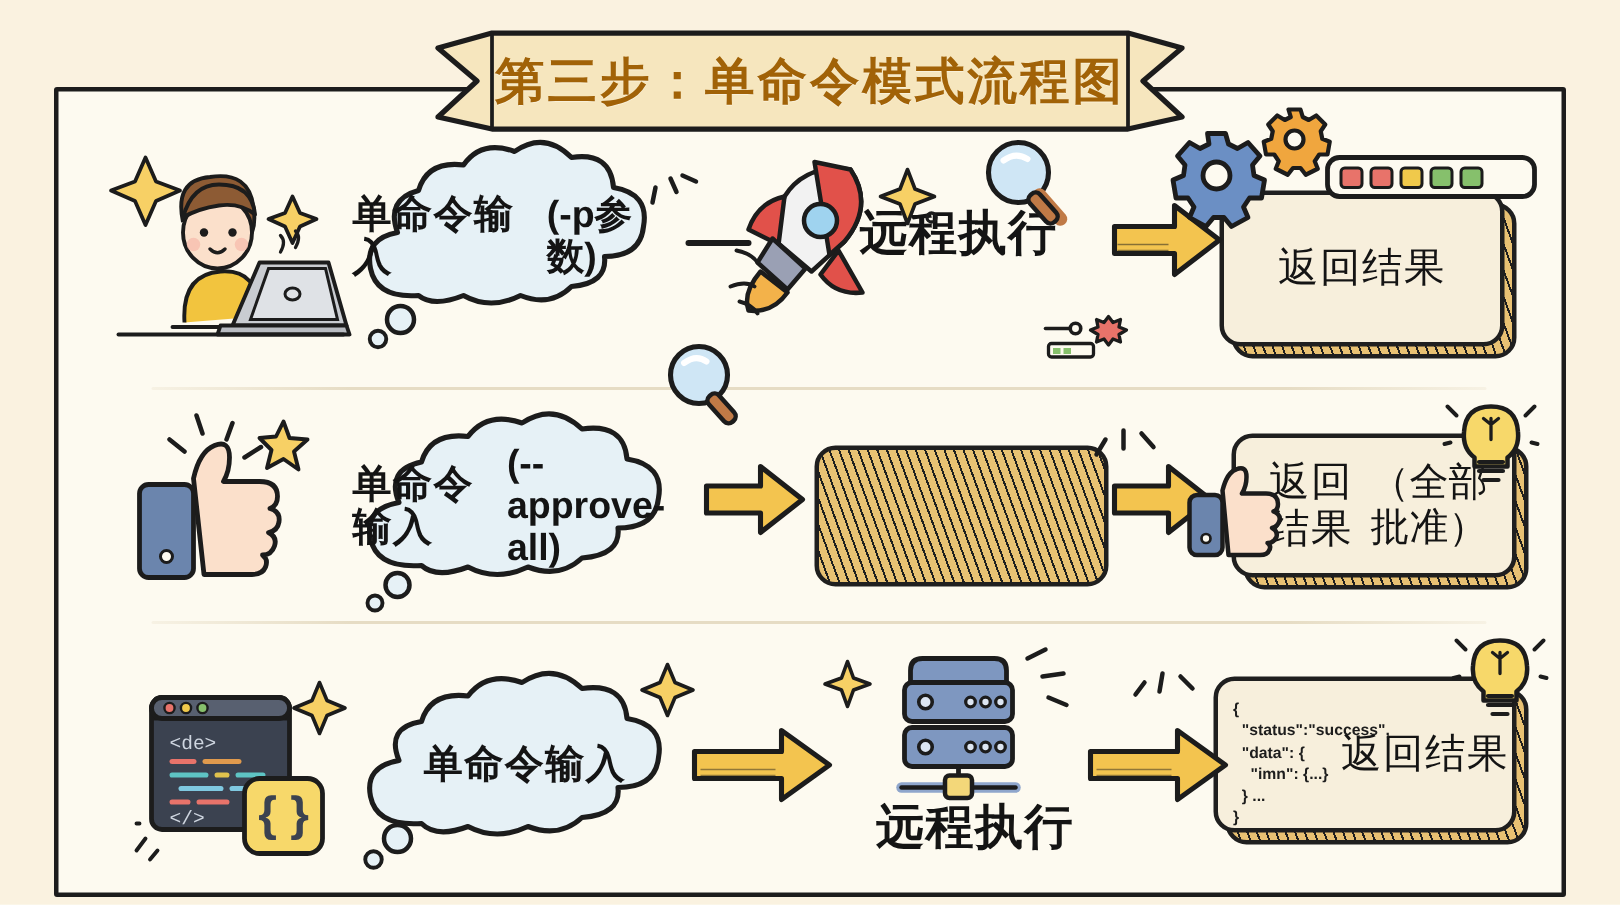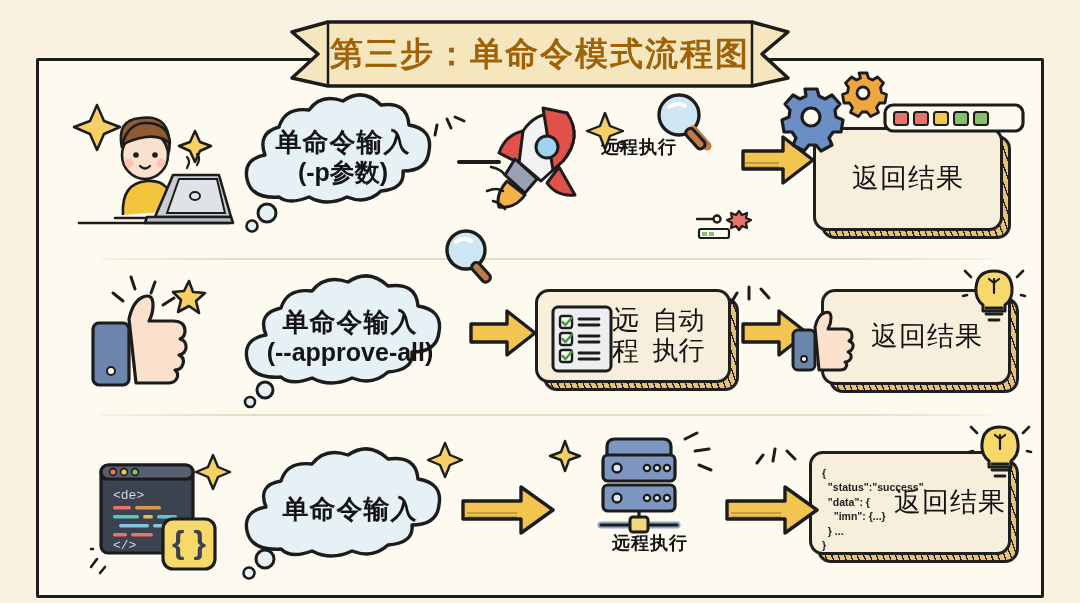--- a/index.html
+++ b/index.html
@@ -41,21 +41,21 @@
     position: absolute; left: 62px; width: 890px; height: 2px;
     background: linear-gradient(to right, rgba(222,208,178,.2), #e6dcc4 15%, #e6dcc4 85%, rgba(222,208,178,.2));
     border-radius: 2px;
   }
   #div1 { top: 197px; }
   #div2 { top: 353px; }
   
   .cloud { position: absolute; }
   .cloud-text {
     position: absolute; left: 0; top: 0; width: 100%; height: 100%;
-    display: flex; flex-direction: column; align-items: center; justify-content: center;
+    display: flex; flex-direction: row; align-items: center; justify-content: center;
     font-weight: bold; color: #141414; z-index: 5; line-height: 1.12;
     pointer-events: none;
   }
   .cloud-text .l1 { font-size: 26px; letter-spacing: 1px; }
   .cloud-text .l2 { font-size: 25px; letter-spacing: 0px; }
   
   .rbox {
     position: absolute;
     background: #f7efdc;
     border: 3.5px solid #1f1f1f;
@@ -74,21 +74,21 @@
     width: 100%; height: 100%;
     display: flex; flex-direction: row; align-items: center; justify-content: center;
     font-weight: normal; color: #141414; line-height: 1.15;
   }
   .rbox-text .l1 { font-size: 27px; letter-spacing: 1px; }
   .rbox-text .l2 { font-size: 26px; }
   .lbl {
     position: absolute; font-weight: bold; color: #141414;
     line-height: 1.15; text-align: center;
   }
-  .lbl .l1 { font-size: 18px; letter-spacing: 1px; display: block; }
+  .lbl .l1 { font-size: 32px; letter-spacing: 1px; display: block; }
   .lbl .l2 { font-size: 26px; display: block; }
   
   .jsonbox {
     position: absolute;
     font-family: "Liberation Sans", "DejaVu Sans", sans-serif;
     font-size: 10.5px; font-weight: bold; color: #1d1d1d;
     line-height: 1.38; white-space: pre; z-index: 6;
   }
   svg { display: block; overflow: visible; }
   .ico { position: absolute; z-index: 6; }
@@ -263,36 +263,20 @@
       <circle cx="27" cy="25" r="19" fill="#cfe6f5" stroke="#1c1c1c" stroke-width="3.4"></circle>
       <path d="M17 17 q8-6 15-1" fill="none" stroke="#fff" stroke-width="4" stroke-linecap="round"></path>
       <rect x="38" y="36" width="9" height="23" rx="4" transform="rotate(-42 42 48)" fill="#c07a46" stroke="#1c1c1c" stroke-width="3"></rect>
     </svg>
 
     <svg class="ico" style="left:428px; top:48px;" width="72" height="54" viewBox="0 0 72 54">
       <path d="M4 17 L40 17 L40 4 L68 26 L40 48 L40 35 L4 35 Z" fill="#f3c44f" stroke="#1c1c1c" stroke-width="3.4" stroke-linejoin="round"></path>
     </svg>
 
     <div class="rbox-shadow" style="left:504px; top:38px; width:196px; height:94px;"></div>
-    <div class="rbox" style="left:496px; top:30px; width:196px; height:94px;">
-      <svg class="ico" style="left:12px; top:12px;" width="64" height="70" viewBox="0 0 64 70">
-        <rect x="3" y="3" width="58" height="64" rx="5" fill="#eceef0" stroke="#1c1c1c" stroke-width="3"></rect>
-        <rect x="10" y="12" width="12" height="12" rx="2.5" fill="#fff" stroke="#1c1c1c" stroke-width="2.4"></rect>
-        <path d="M12.5 18 l3 3 6-7" fill="none" stroke="#4e9a48" stroke-width="2.6" stroke-linecap="round" stroke-linejoin="round"></path>
-        <rect x="10" y="29" width="12" height="12" rx="2.5" fill="#fff" stroke="#1c1c1c" stroke-width="2.4"></rect>
-        <path d="M12.5 35 l3 3 6-7" fill="none" stroke="#4e9a48" stroke-width="2.6" stroke-linecap="round" stroke-linejoin="round"></path>
-        <rect x="10" y="46" width="12" height="12" rx="2.5" fill="#fff" stroke="#1c1c1c" stroke-width="2.4"></rect>
-        <path d="M12.5 52 l3 3 6-7" fill="none" stroke="#4e9a48" stroke-width="2.6" stroke-linecap="round" stroke-linejoin="round"></path>
-        <path d="M29 15 l20 0 M29 21 l20 0 M29 32 l20 0 M29 38 l20 0 M29 49 l20 0 M29 55 l20 0" stroke="#1c1c1c" stroke-width="2.8" stroke-linecap="round"></path>
-      </svg>
-      <div class="rbox-text" style="padding-left:74px;">
-        <div class="l1">远程</div>
-        <div class="l2">自动执行</div>
-      </div>
-    </div>
 
     <svg class="ico" style="left:688px; top:6px;" width="44" height="40" viewBox="0 0 44 40">
       <path d="M10 28 l-6 10 M22 22 l0 12 M34 24 l8 9" fill="none" stroke="#1c1c1c" stroke-width="3" stroke-linecap="round"></path>
     </svg>
 
     <svg class="ico" style="left:700px; top:48px;" width="72" height="54" viewBox="0 0 72 54">
       <path d="M4 17 L40 17 L40 4 L68 26 L40 48 L40 35 L4 35 Z" fill="#f3c44f" stroke="#1c1c1c" stroke-width="3.4" stroke-linejoin="round"></path>
     </svg>
 
     <svg class="ico" style="left:924px; top:2px;" width="62" height="68" viewBox="0 0 62 68">
@@ -300,20 +284,21 @@
       <path d="M23 47 l16 0 M23 53 l16 0" stroke="#1c1c1c" stroke-width="2.8" stroke-linecap="round"></path>
       <path d="M26 59 l10 0" stroke="#1c1c1c" stroke-width="2.8" stroke-linecap="round"></path>
       <path d="M31 18 l0 14 M31 22 l-5-4 M31 22 l5-4" fill="none" stroke="#1c1c1c" stroke-width="2.2" stroke-linecap="round"></path>
       <path d="M8 16 l-6-6 M54 16 l6-6 M4 34 l-4 1 M58 34 l4 1" fill="none" stroke="#1c1c1c" stroke-width="2.6" stroke-linecap="round"></path>
     </svg>
 
     <div class="rbox-shadow" style="left:790px; top:38px; width:190px; height:96px;"></div>
     <div class="rbox" style="left:782px; top:30px; width:190px; height:96px;">
       <div class="rbox-text" style="padding-left:22px;">
         <div class="l1">返回结果</div>
+        <div class="l2">（全部批准）</div>
       </div>
     </div>
 
     <svg class="ico" style="left:746px; top:48px;" width="72" height="66" viewBox="0 0 72 66">
       <path d="M30 20 q3-12 9-14 q7-3 7 5 q0 6 -3 11 l16 0 q8 0 8 7 q0 4 -3 5 q5 2 4 6 q-1 4 -5 5 q4 2 3 6 q-2 4 -6 4 q3 2 1 5 q-1 3 -6 3 l-21 0 z" fill="#fbe0cb" stroke="#1c1c1c" stroke-width="3" stroke-linejoin="round"></path>
       <rect x="8" y="23" width="22" height="40" rx="5" fill="#6b85ad" stroke="#1c1c1c" stroke-width="3"></rect>
       <circle cx="19" cy="52" r="3" fill="#fdfaf0" stroke="#1c1c1c" stroke-width="1.8"></circle>
     </svg>
   </div>
 

